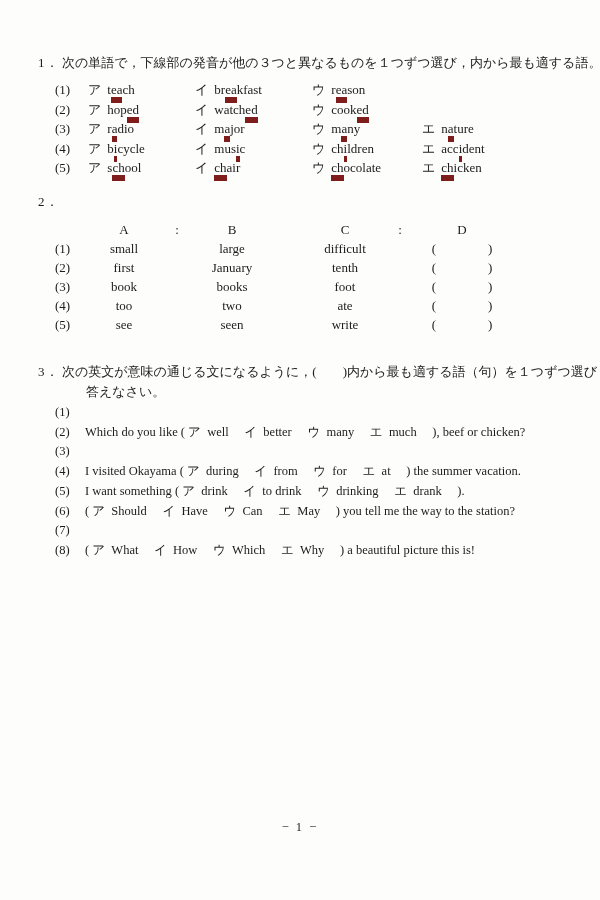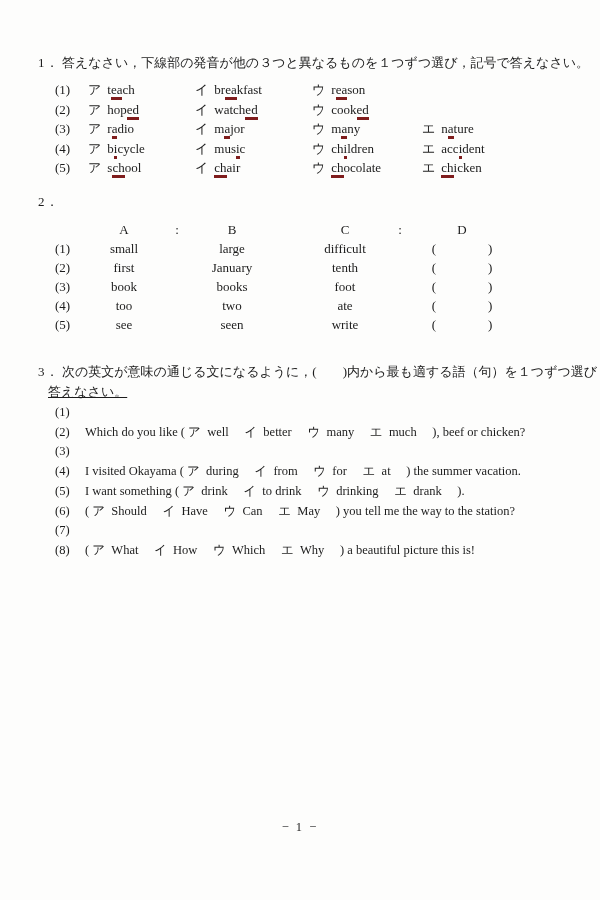--- a/index.html
+++ b/index.html
@@ -11,42 +11,42 @@
   }
   .sec{position:absolute;left:0;right:0;}
   
   .hd{display:grid;grid-template-columns:24px auto;padding-left:38px;line-height:20px;white-space:nowrap;}
   .hd .qn{letter-spacing:1px;}
   
   .q1rows{margin-top:7px;}
   .q1row{display:grid;grid-template-columns:33px 107px 117px 110px auto;padding-left:55px;line-height:19.6px;}
   .opt{white-space:nowrap;}
   .mk{margin-right:6px;}
-  .ul{border-bottom:3px solid #7f1d1d;padding-bottom:0px;}
+  .ul{border-bottom:6px solid #7f1d1d;padding-bottom:0px;}
   
   .q2table{margin-top:8px;}
   .q2row{display:grid;grid-template-columns:38px 62px 44px 66px 35px 90px 20px 104px;padding-left:55px;line-height:19px;}
   .ctr{text-align:center;}
   .parens{white-space:pre;}
   
-  .q3prompt2{padding-left:48px;line-height:19.5px;text-decoration:underline;}
+  .q3prompt2{padding-left:86px;line-height:19.5px;}
   .q3items{margin-top:1.5px;}
   .q3item{display:grid;grid-template-columns:30px auto;padding-left:55px;line-height:19.7px;white-space:pre;font-size:12.5px;}
   
   .pageno{position:absolute;top:820px;left:0;right:0;text-align:center;font-size:12.5px;letter-spacing:2px;}
 </style>
 </head>
 <body>
 
 <div class="sheet">
 
   <div class="sec" style="top:53px">
     <div class="hd">
       <span class="qn">1．</span>
-      <span>答えなさい，下線部の発音が他の３つと異なるものを１つずつ選び，記号で答えなさい。</span>
+      <span>次の単語で，下線部の発音が他の３つと異なるものを１つずつ選び，内から最も適する語。</span>
     </div>
     <div class="q1rows">
 
       <div class="q1row">
         <span>(1)</span>
         <span class="opt"><span class="mk">ア</span><span>t</span><span class="ul">ea</span><span>ch</span></span>
         <span class="opt"><span class="mk">イ</span><span>br</span><span class="ul">ea</span><span>kfast</span></span>
         <span class="opt"><span class="mk">ウ</span><span>r</span><span class="ul">ea</span><span>son</span></span>
       </div>
 

